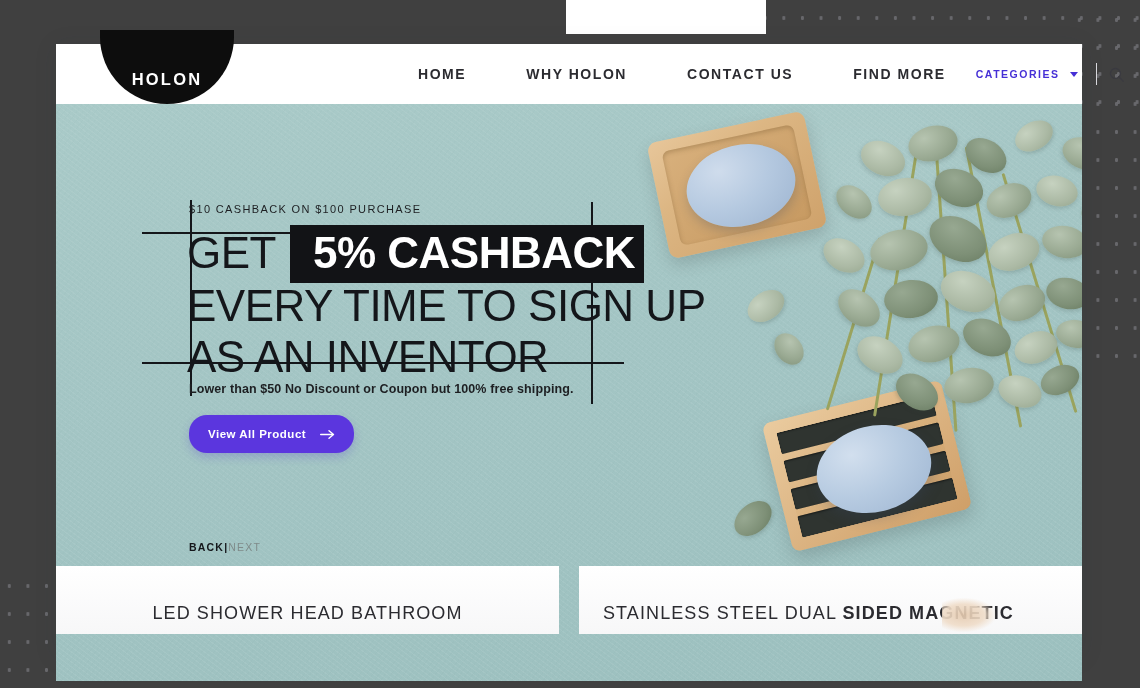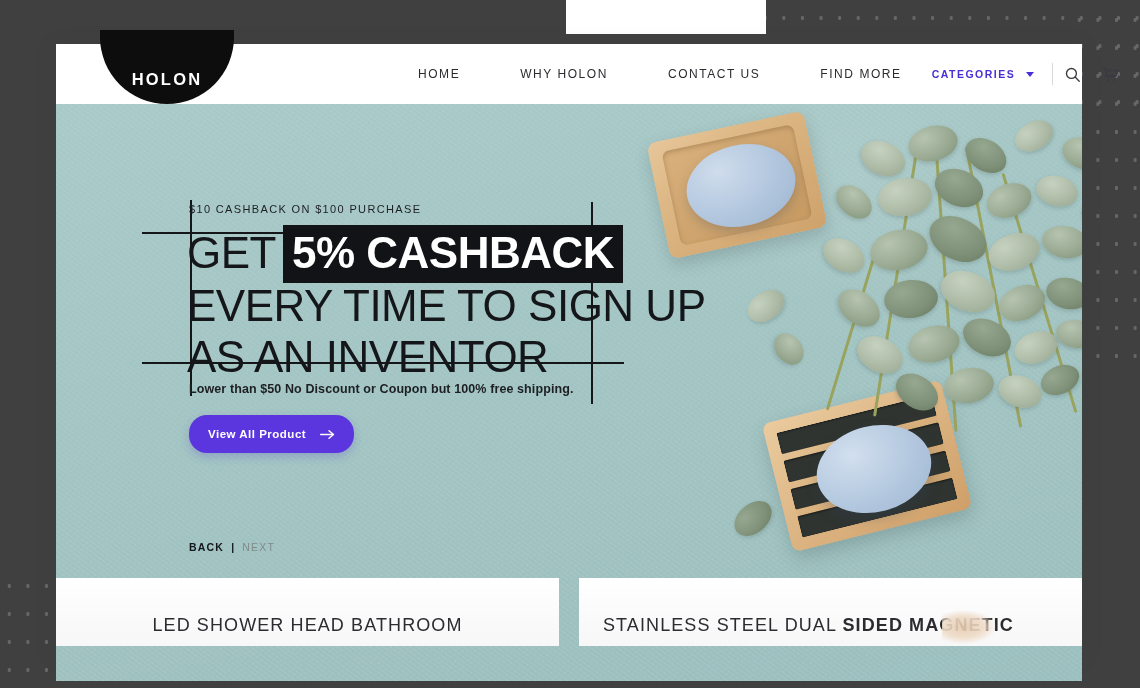--- a/index.html
+++ b/index.html
@@ -54,21 +54,21 @@
     display: flex; align-items: flex-end; justify-content: center;
     padding-bottom: 15px;
   }
   #logo .wordmark {
     color: #fff; font-size: 16.5px; font-weight: 700;
     letter-spacing: 2.2px;
   }
 
   #nav { display: flex; gap: 0; margin-left: 332px; }
   #nav a {
-    color: #2b2b30; font-size: 12px; font-weight: 400;
+    color: #2b2b30; font-size: 14px; font-weight: 700;
     letter-spacing: 1.55px; text-decoration: none;
     padding: 0 30px; white-space: nowrap;
   }
 
   #header-right {
     margin-left: auto;
     display: flex; align-items: center; gap: 0;
   }
   #categories {
     color: #4630d6; font-size: 10.5px; font-weight: 700;
@@ -180,47 +180,47 @@
   .headline {
     position:absolute; left:131px;
     font-weight:300; font-size:44px; line-height:1; letter-spacing:-0.5px;
     color:#14161a; white-space:nowrap;
   }
   #hl1 { top:127px; }
   #hl2 { top:180px; }
   #hl3 { top:231px; }
   #hl-hi {
     background:#121316; color:#ffffff; font-weight:800;
-    padding: 3px 9px 6px 9px; margin-left:7px; letter-spacing:-0.5px;
+    padding: 3px 9px 6px 23px; margin-left:14px; letter-spacing:-0.5px;
   }
   #subcopy {
     position:absolute; left:133px; top:278px;
     font-size:12.5px; font-weight:600; color:#1d1f22; letter-spacing:.1px;
     white-space:nowrap;
   }
   #cta {
     position:absolute; left:133px; top:311px;
     background:#5b36de; color:#fff;
     font-size:11.5px; font-weight:700; letter-spacing:.5px;
     padding: 13px 19px; border-radius:18px; border:none; cursor:pointer;
     display:flex; align-items:center; gap:14px; white-space:nowrap;
     box-shadow: 0 4px 10px rgba(70,40,200,.22);
   }
   #pager {
     position:absolute; left:133px; top:437px;
-    display:flex; gap:7px;
+    display:flex; 
     font-size:10.5px; letter-spacing:1.2px;
   }
   #pg-back { font-weight:800; color:#14161a; }
   #pg-sep  { font-weight:800; color:#14161a; }
   #pg-next { font-weight:500; color:#7f8b8a; }
 
   
   #cards {
-    position:absolute; left:0; right:0; top: 534px; height: 68px;
+    position:absolute; left:0; right:0; top: 522px; height: 68px;
     display:flex; gap:20px;
   }
   .pcard {
     background: linear-gradient(180deg,#ffffff 0%, #f7f7f8 100%);
     position:relative; overflow:hidden;
     display:flex; align-items:flex-end; justify-content:center;
     padding-bottom: 10px;
   }
   #pcard-1 { width: 504px; }
   #pcard-2 { width: 504px; justify-content:flex-start; padding-left: 24px; }

